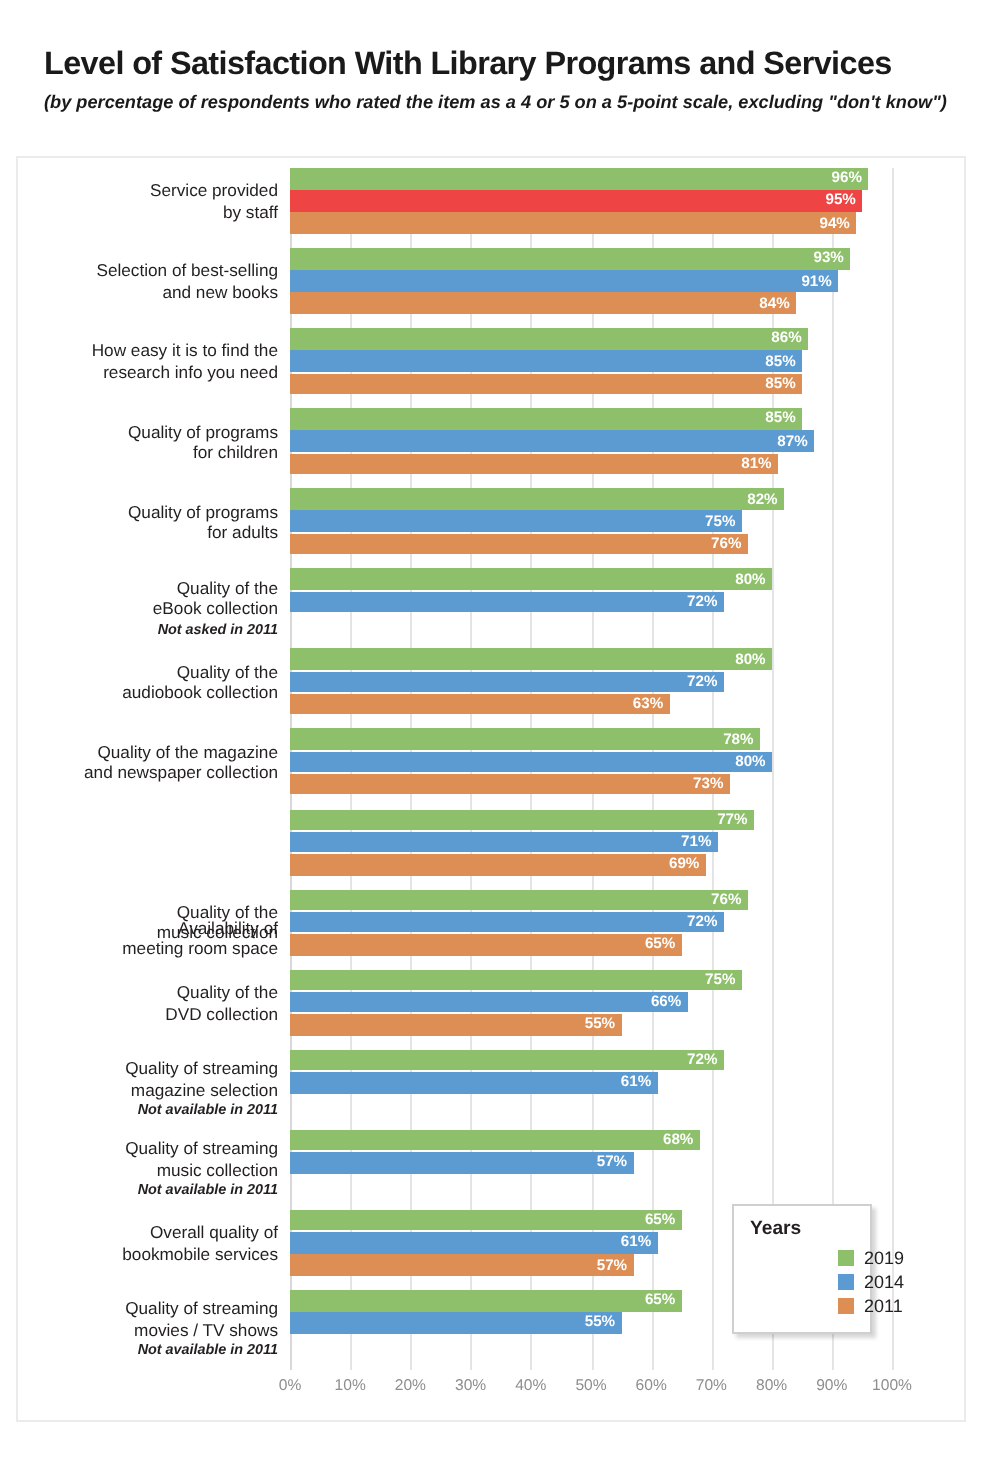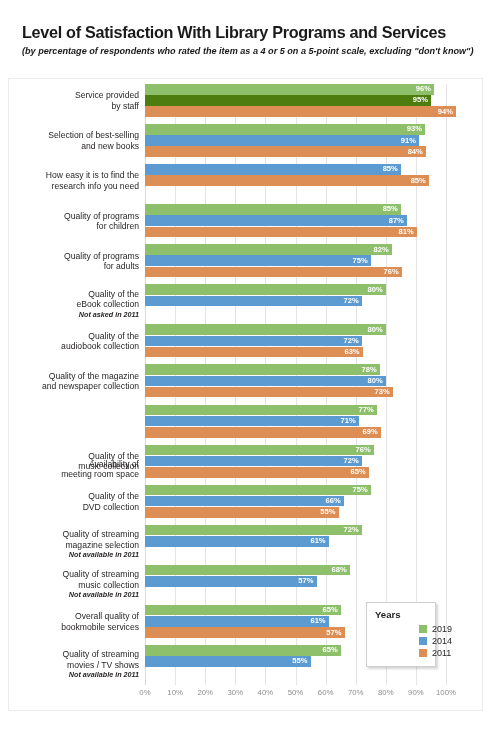--- a/index.html
+++ b/index.html
@@ -102,21 +102,21 @@
     margin-bottom: 0.6px;
   }
   .bar {
     position: absolute;
     left: 0;
     top: 0;
     height: 100%;
   }
   .bar.y2019 { background: #8ec06c; }
   .bar.y2014 { background: #5b9bd2; }
-  .bar.y2011 { background: #dd8e54; padding-left: 28px; }
+  .bar.y2011 { background: #dd8e54; }
   .bar-value {
     position: absolute;
     right: 3px;
     top: 50%;
     transform: translateY(-50%);
     font-size: 7.6px;
     font-weight: bold;
     color: #ffffff;
     line-height: 1;
     white-space: nowrap;
@@ -299,21 +299,21 @@
         <div class="gridline" style="left: 100%;"></div>
       </div>
     <div id="rows">
         <div class="row-group" style="top: 0px;">
           <div class="bar-line">
             <div class="bar y2019" style="width: 96%; background: rgb(142, 192, 108);">
               <span class="bar-value">96%</span>
             </div>
           </div>
           <div class="bar-line">
-            <div class="bar y2014" style="width: 95%; background: #4d7c0f;">
+            <div class="bar y2014" style="width: 95%; background: #ef4444;">
               <span class="bar-value">95%</span>
             </div>
           </div>
           <div class="bar-line">
             <div class="bar y2011" style="width: 94%; background: rgb(221, 142, 84);">
               <span class="bar-value">94%</span>
             </div>
           </div>
         </div>
         <div class="row-group" style="top: 40.0667px;">
@@ -327,20 +327,25 @@
               <span class="bar-value">91%</span>
             </div>
           </div>
           <div class="bar-line">
             <div class="bar y2011" style="width: 84%; background: rgb(221, 142, 84);">
               <span class="bar-value">84%</span>
             </div>
           </div>
         </div>
         <div class="row-group" style="top: 80.1333px;">
+          <div class="bar-line">
+            <div class="bar y2019" style="width: 86%; background: rgb(142, 192, 108);">
+              <span class="bar-value">86%</span>
+            </div>
+          </div>
           <div class="bar-line">
             <div class="bar y2014" style="width: 85%; background: rgb(91, 155, 210);">
               <span class="bar-value">85%</span>
             </div>
           </div>
           <div class="bar-line">
             <div class="bar y2011" style="width: 85%; background: rgb(221, 142, 84);">
               <span class="bar-value">85%</span>
             </div>
           </div>

